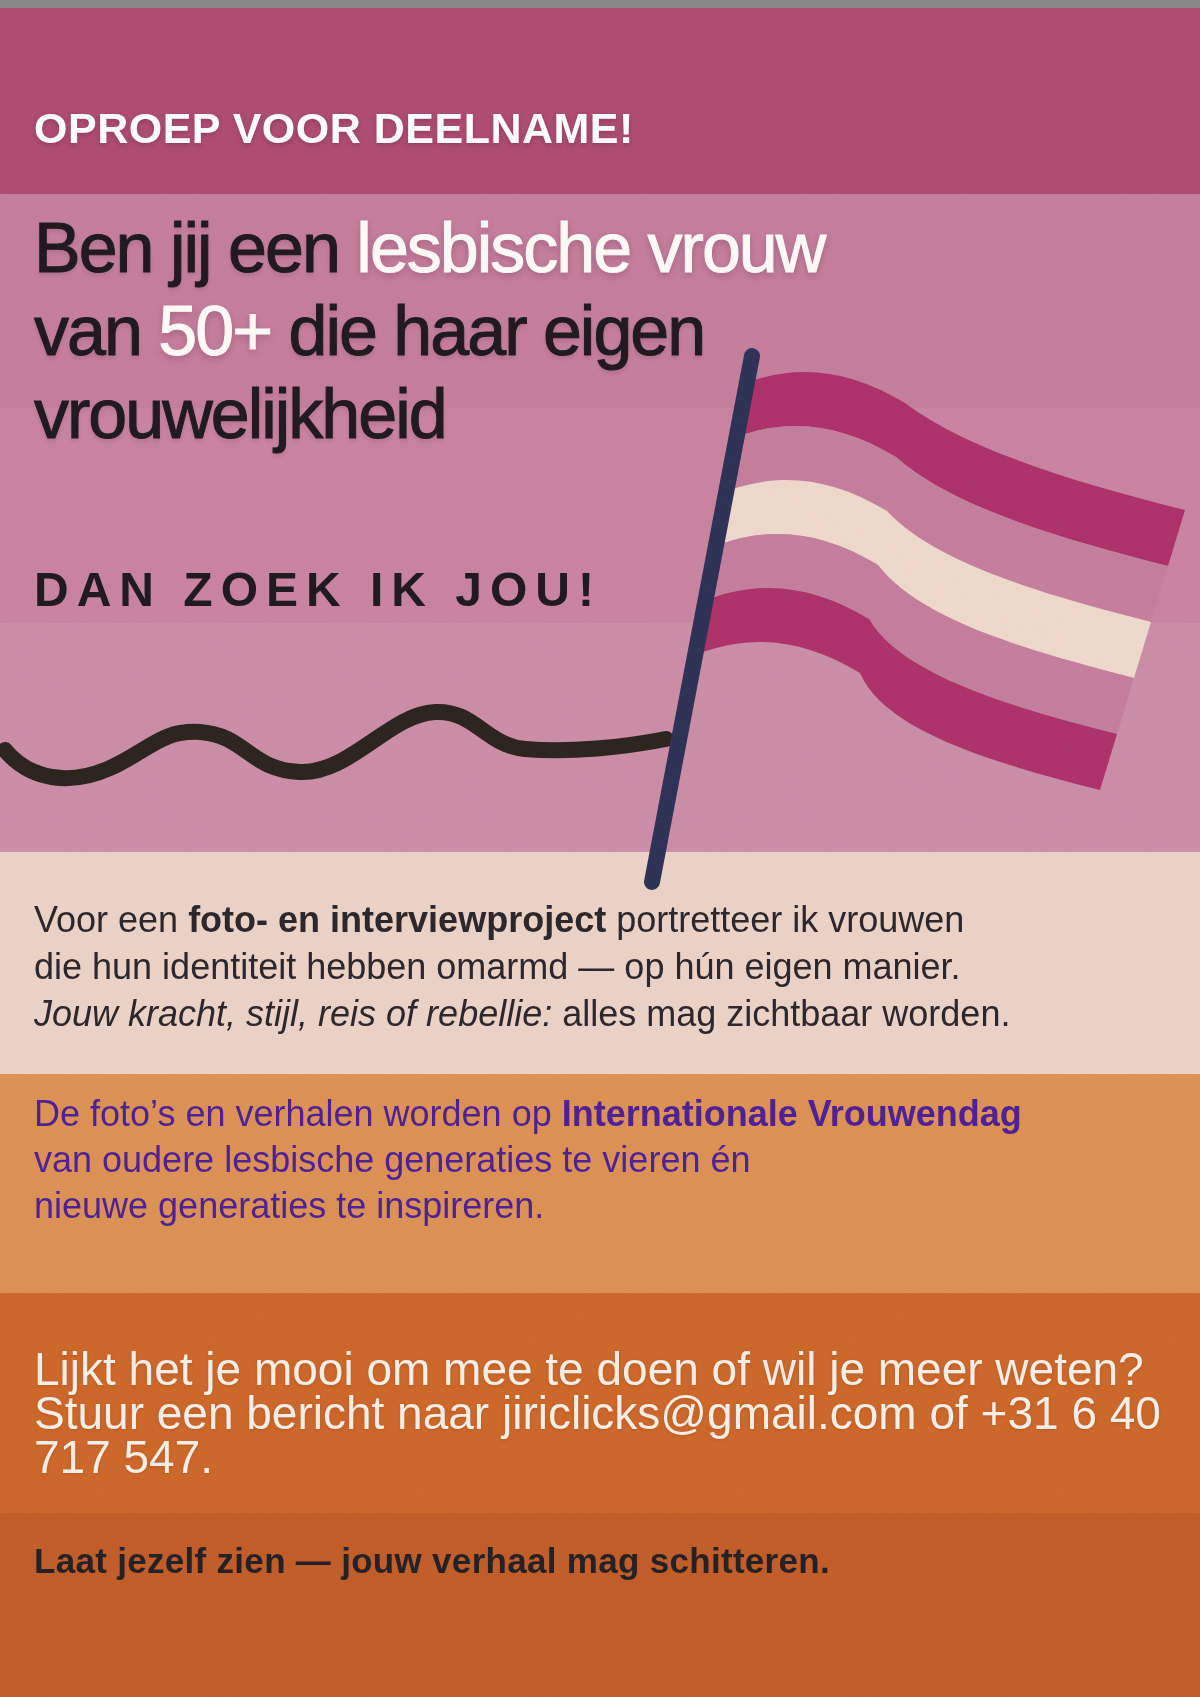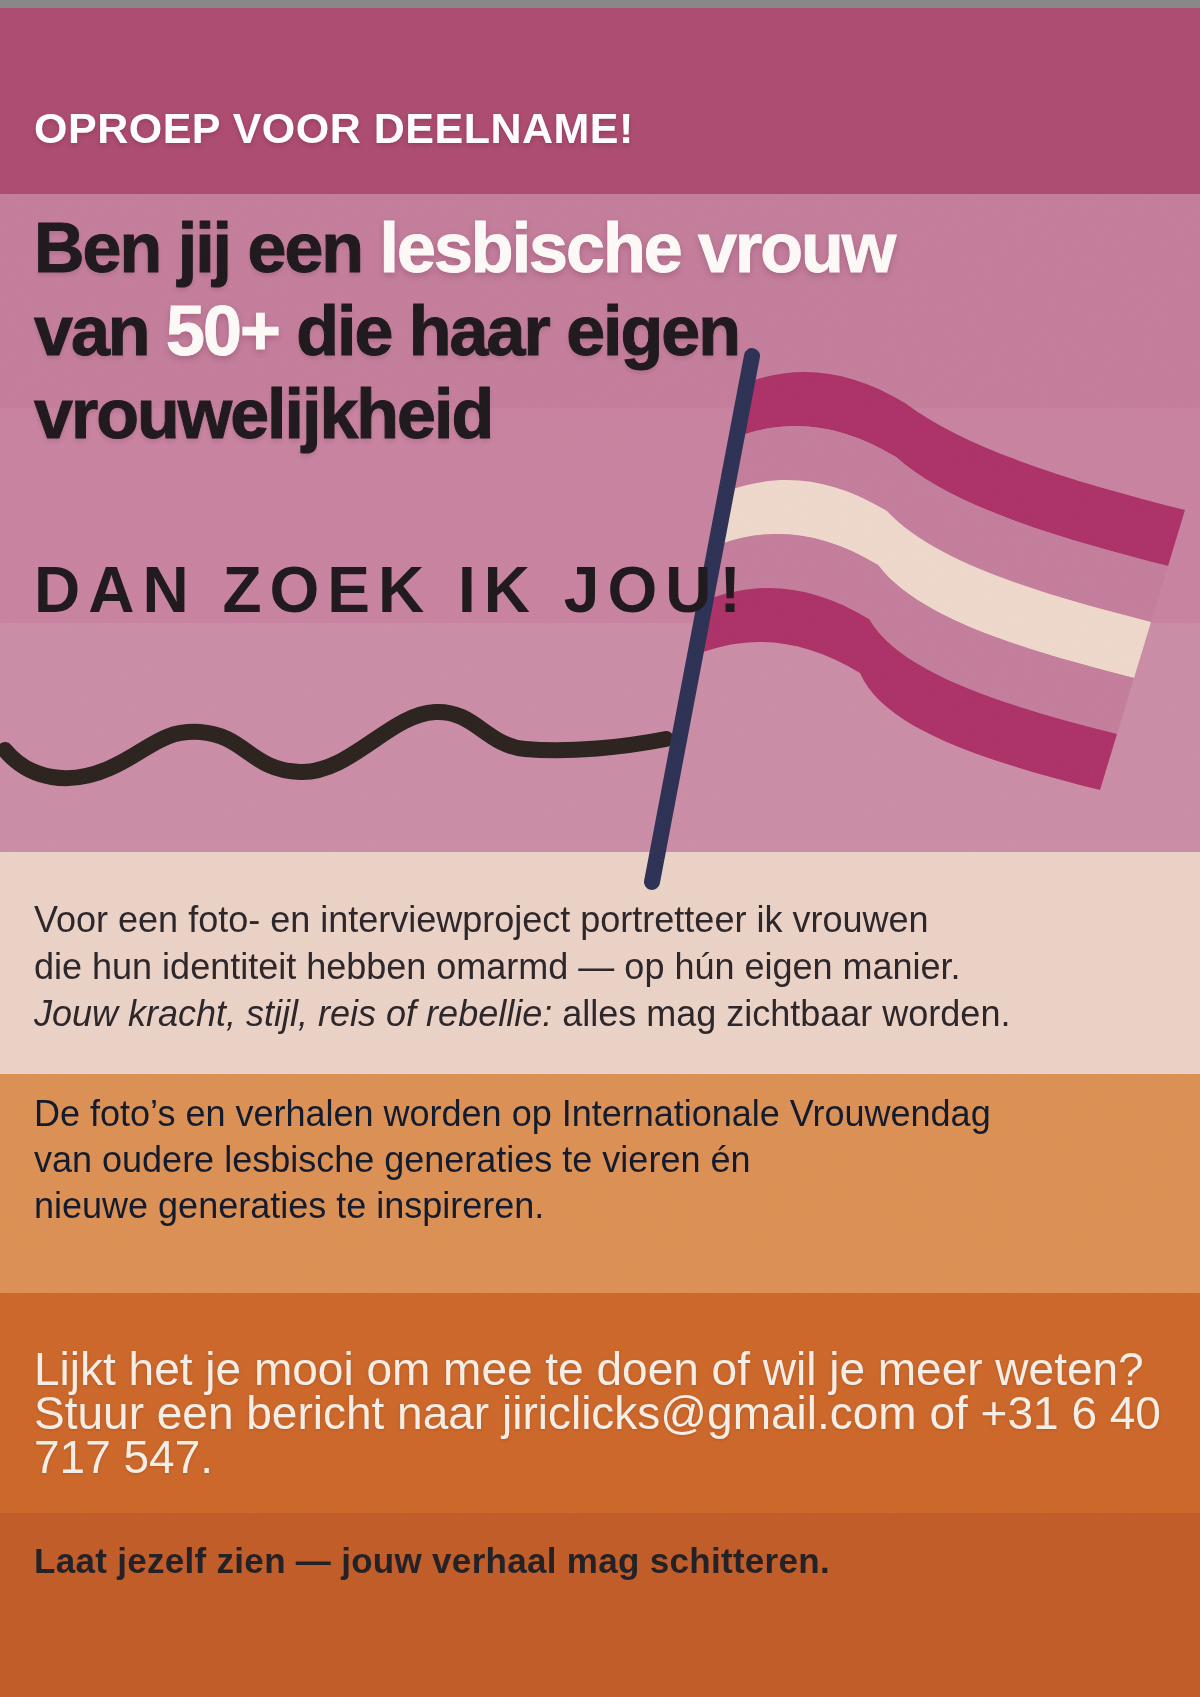--- a/index.html
+++ b/index.html
@@ -21,37 +21,37 @@
 
   .art{position:absolute;top:0;left:0;z-index:1;pointer-events:none;}
   .txt{position:absolute;left:34px;z-index:2;}
 
   .badge{
     top:96px;font-size:43px;font-weight:700;letter-spacing:.5px;color:#fff;
     text-shadow:0 2px 4px rgba(70,15,45,.25);
   }
   .h-line{
     position:absolute;left:34px;z-index:2;
-    font-size:70px;line-height:80px;font-weight:700;letter-spacing:-2px;
+    font-size:70px;line-height:80px;font-weight:400;letter-spacing:-2px;
     color:#1d161b;white-space:nowrap;
     -webkit-text-stroke:1px currentColor;
     text-shadow:0 3px 4px rgba(50,12,35,.14);
   }
   .h1-l1{top:200px;} .h1-l2{top:283px;} .h1-l3{top:366px;} .h1-l4{top:449px;}
   .hw{color:#fdfaf8;-webkit-text-stroke:1px currentColor;text-shadow:0 3px 7px rgba(90,25,60,.30);}
   .sub{
-    top:555px;font-size:64px;line-height:54px;font-weight:700;letter-spacing:8px;
+    top:555px;font-size:48px;line-height:54px;font-weight:700;letter-spacing:8px;
     color:#1d161b;white-space:nowrap;
   }
   .para{font-size:36px;line-height:47px;color:#2a2327;}
   .p1{top:888px;}
   .p2{top:1083px;line-height:46px;}
   .p3{top:1339px;font-size:46px;line-height:44px;color:#f6efe7;text-shadow:0 1px 3px rgba(120,50,10,.25);}
   .footer-line{top:1532px;font-size:35px;line-height:42px;font-weight:700;color:#211e23;letter-spacing:.3px;text-align:center;}
-  .b{font-weight:400;} .i{font-style:italic;}
+  .b{font-weight:700;} .i{font-style:italic;}
   .noise{position:absolute;top:0;left:0;z-index:3;pointer-events:none;opacity:.05;}
 </style>
 </head>
 <body>
 
 <div class="poster">
 
   <div class="band band-magenta" style="background-color: rgb(173, 74, 112);"></div>
   <div class="band band-pink-1" style="background-color: rgb(196, 125, 155);"></div>
   <div class="band band-pink-2" style="background-color: rgb(200, 130, 159);"></div>
@@ -86,21 +86,21 @@
   <div class="txt para p1" style="color: rgb(42, 35, 39);">
     <div>
       <span>Voor een </span><span class="b">foto- en interviewproject</span><span> portretteer ik vrouwen</span>
     </div>
     <div>die hun identiteit hebben omarmd — op hún eigen manier.</div>
     <div>
       <span class="i">Jouw kracht, stijl, reis of rebellie:</span><span> alles mag zichtbaar worden.</span>
     </div>
   </div>
 
-  <div class="txt para p2" style="color: #0f172a;">
+  <div class="txt para p2" style="color: #4c1d95;">
     <div>
       <span>De foto’s en verhalen worden op </span><span class="b">Internationale Vrouwendag</span>
     </div>
     <div>van oudere lesbische generaties te vieren én</div>
     <div>nieuwe generaties te inspireren.</div>
   </div>
 
   <div class="txt para p3" style="color: rgb(246, 239, 231);">
     <div>Lijkt het je mooi om mee te doen of wil je meer weten?</div>
     <div>

